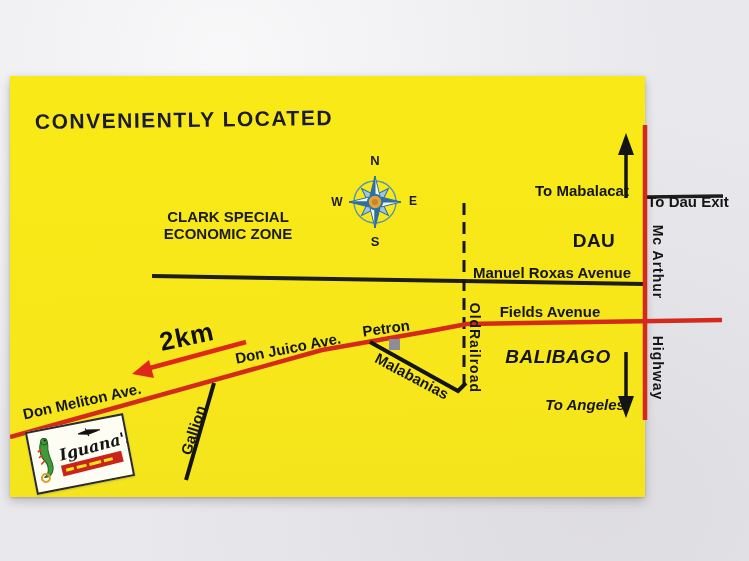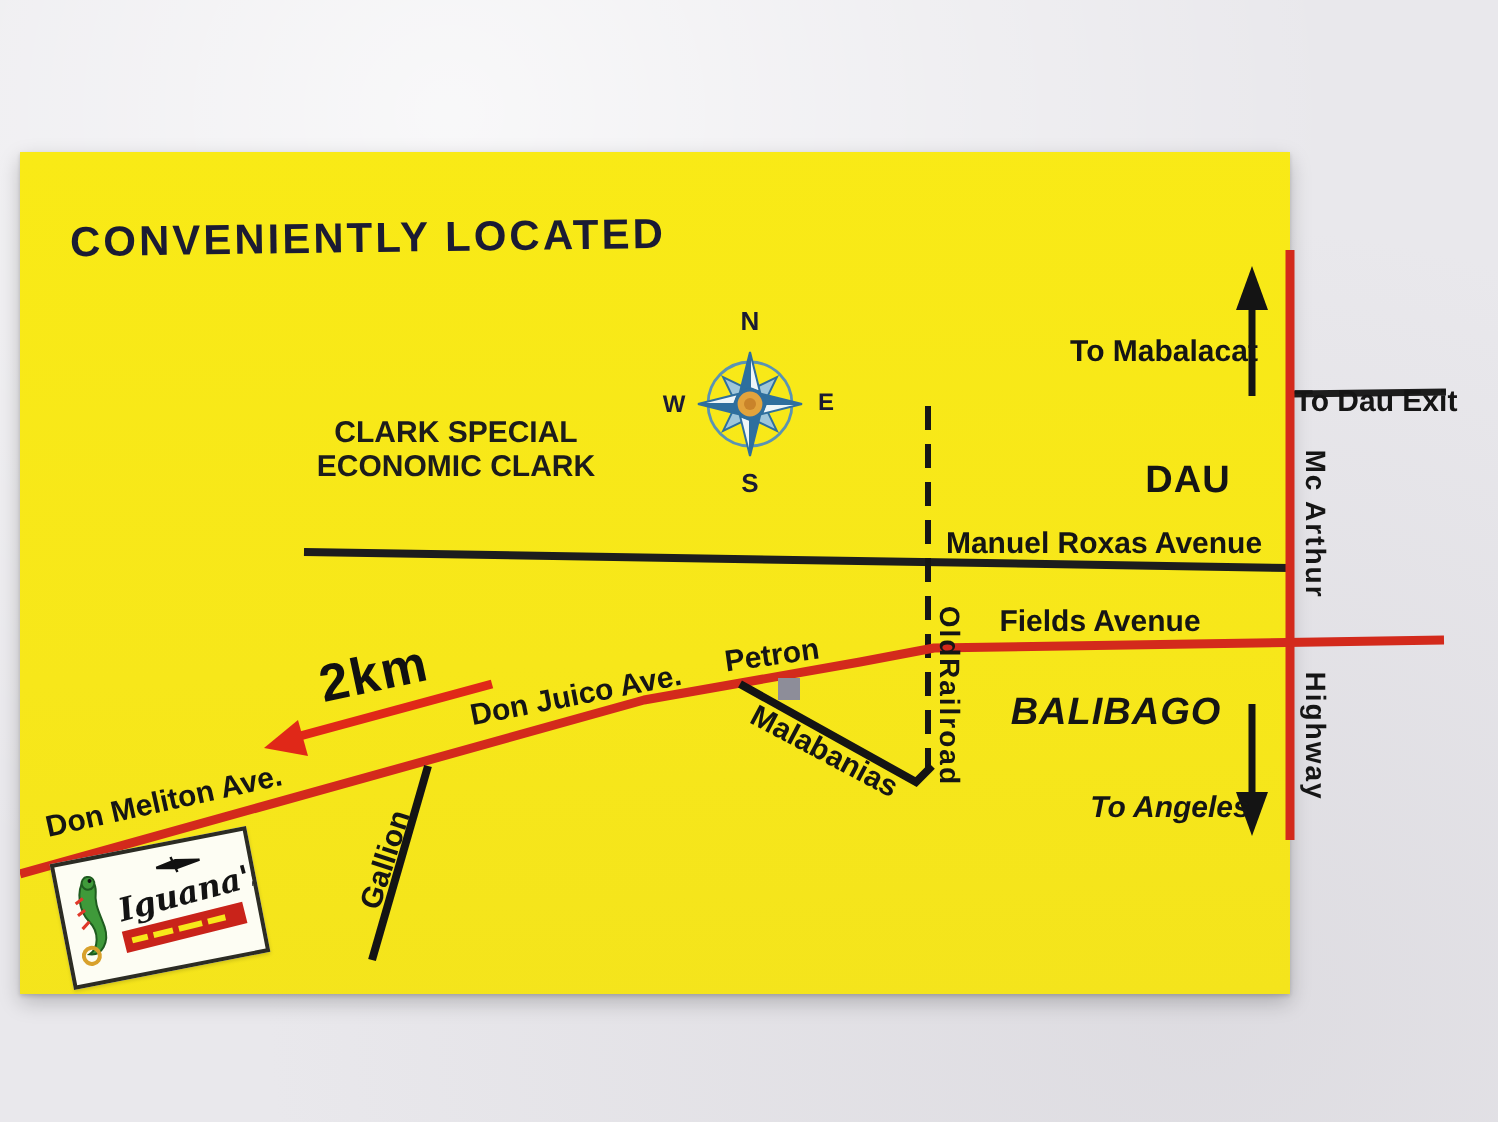--- a/index.html
+++ b/index.html
@@ -105,24 +105,24 @@
       <circle r="3" fill="#c9832a"></circle>
     </g>
     <text x="45" y="12" text-anchor="middle" font-size="13" font-weight="bold" fill="#1b1b33">N</text>
     <text x="45" y="93" text-anchor="middle" font-size="13" font-weight="bold" fill="#1b1b33">S</text>
     <text x="7" y="53" text-anchor="middle" font-size="12" font-weight="bold" fill="#1b1b33">W</text>
     <text x="83" y="52" text-anchor="middle" font-size="12" font-weight="bold" fill="#1b1b33">E</text>
   </svg>
 
   <div class="zone-label">
     <div>CLARK SPECIAL</div>
-    <div>ECONOMIC CLARK</div>
+    <div>ECONOMIC ZONE</div>
   </div>
 
-  <div class="lbl" style="left:572px; top:100px;">To Mabalacat</div>
+  <div class="lbl" style="left:572px; top:114px;">To Mabalacat</div>
   <div class="lbl" style="left:678px; top:112px;margin-top:13px;">To Dau Exit</div>
   <div class="lbl big" style="left:584px; top:138px;margin-top:27px;">DAU</div>
   <div class="lbl vert" style="left:648px; top:186px;">Mc Arthur</div>
   <div class="lbl vert" style="left:648px; top:292px;">Highway</div>
 
   <div class="lbl" style="left:542px; top:196px;">Manuel Roxas Avenue</div>
   <div class="lbl" style="left:540px; top:235px;">Fields Avenue</div>
   <div class="lbl vert" style="left:465px; top:240px;">Old</div>
   <div class="lbl vert" style="left:465px; top:285px;">Railroad</div>
   <div class="lbl big" style="left:548px; top:281px;font-style:italic;">BALIBAGO</div>

